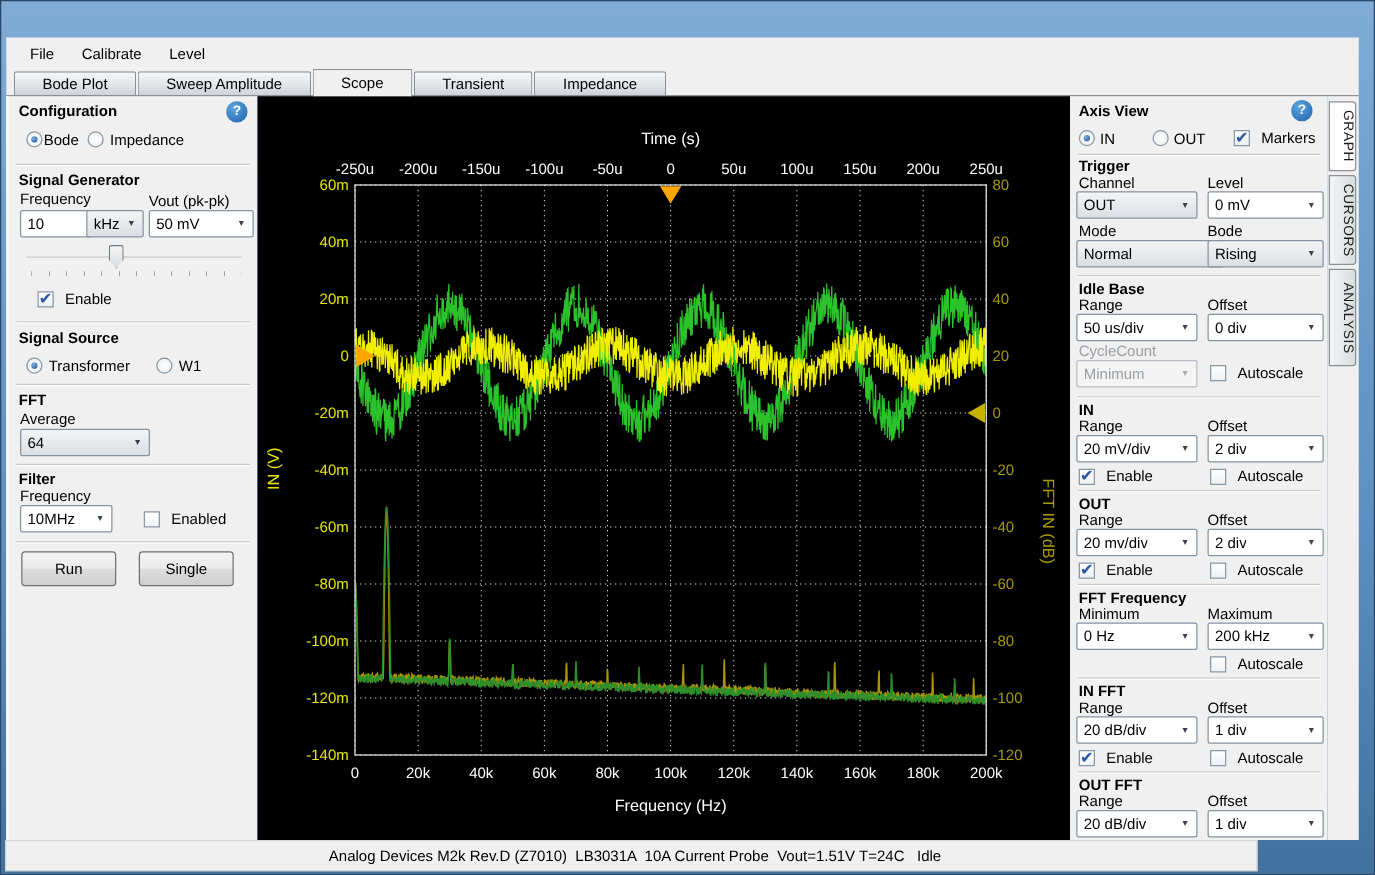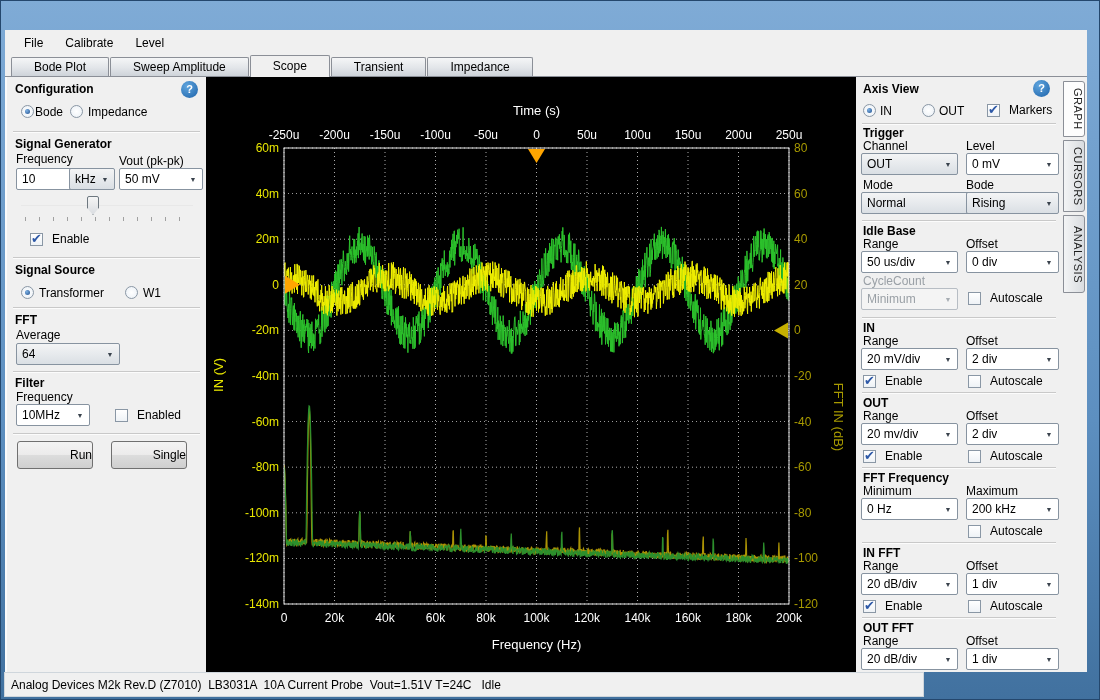--- a/index.html
+++ b/index.html
@@ -35,21 +35,21 @@
   .tab.sel{height:22px;line-height:20px;background:#f0f0f0;position:relative;z-index:3;margin-bottom:-1px;}
   
   .leftpanel{position:absolute;left:4px;top:76px;width:201px;height:595px;background:#f0f0f0;border-left:2px solid #fbfbfb;}
   .rightpanel{position:absolute;left:855px;top:76px;width:206px;height:595px;background:#f0f0f0;}
   .vtabs{position:absolute;left:1061px;top:76px;width:25px;height:595px;background:#f0f0f0;}
   .vtab{position:absolute;left:1px;width:22px;border:1px solid #8b8f97;border-radius:0 3px 3px 0;
     background:linear-gradient(90deg,#f3f4f5,#d9dce0);writing-mode:vertical-rl;
     font-size:11px;color:#1c1c1c;text-align:center;letter-spacing:.5px;padding:6px 0;}
   .vtab.sel{background:#fdfdfd;}
   .plot{position:absolute;left:205px;top:76px;width:650px;height:595px;background:#000;}
-  .statusbar{position:absolute;left:3px;top:671px;width:920px;height:25px;background:#f0f0f0;border:1px solid #cfd6dc;display:flex;align-items:center;}
+  .statusbar{position:absolute;left:3px;top:671px;width:1002px;height:25px;background:#f0f0f0;border:1px solid #cfd6dc;display:flex;align-items:center;justify-content:center;}
   .statusbar span{padding-left:6px;white-space:pre;}
   
   .hdr{position:absolute;font-weight:bold;}
   .lbl{position:absolute;}
   .dis{color:#9aa0a6;}
   .sep{position:absolute;left:6px;right:6px;height:2px;border-top:1px solid #c9c9c9;border-bottom:1px solid #fcfcfc;}
   .help{position:absolute;width:17px;height:17px;border-radius:50%;
     background:radial-gradient(circle at 35% 30%,#5fa5de,#1d62a9);color:#fff;font-weight:bold;
     text-align:center;line-height:17px;font-size:11px;}
   .help::after{content:"?";}
@@ -62,21 +62,21 @@
   .combo .val{position:absolute;left:5px;top:3px;white-space:nowrap;overflow:hidden;}
   .combo .arr{position:absolute;right:1px;top:1px;bottom:1px;width:16px;display:flex;align-items:center;justify-content:center;}
   .combo .arr::after{content:"▼";font-size:7px;color:#3a434d;}
   .combo.gray{background:linear-gradient(#f3f4f5,#e7eaed 50%,#dadfe4);}
   .combo.disabled{background:#f4f4f4;border-color:#b7bdc4;}
   .combo.disabled .val{color:#9aa0a6;}
   .combo.disabled .arr::after{color:#a7adb3;}
   .tinput .val{position:absolute;left:5px;top:3px;}
   .btn{position:absolute;width:76px;height:28px;border:1px solid #707070;border-radius:3px;
     background:linear-gradient(#f3f3f3,#ecebeb 48%,#dcdcdc 52%,#cfcfcf);
-    text-align:right;line-height:26px;}
+    text-align:center;line-height:26px;}
   .slidertrack{position:absolute;height:1px;background:#9a9a9a;border-bottom:1px solid #e8e8e8;}
   .sliderthumb{position:absolute;width:12px;height:19px;background:linear-gradient(#f5f5f5,#dadde1);
     border:1px solid #6e7880;clip-path:polygon(0 0,100% 0,100% 62%,50% 100%,0 62%);border-radius:2px;}
   .sliderticks{position:absolute;height:4px;background:repeating-linear-gradient(90deg,#a0a0a0 0 1px,transparent 1px 14px);}
 </style>
 </head>
 <body>
 
 <div class="window">
 

